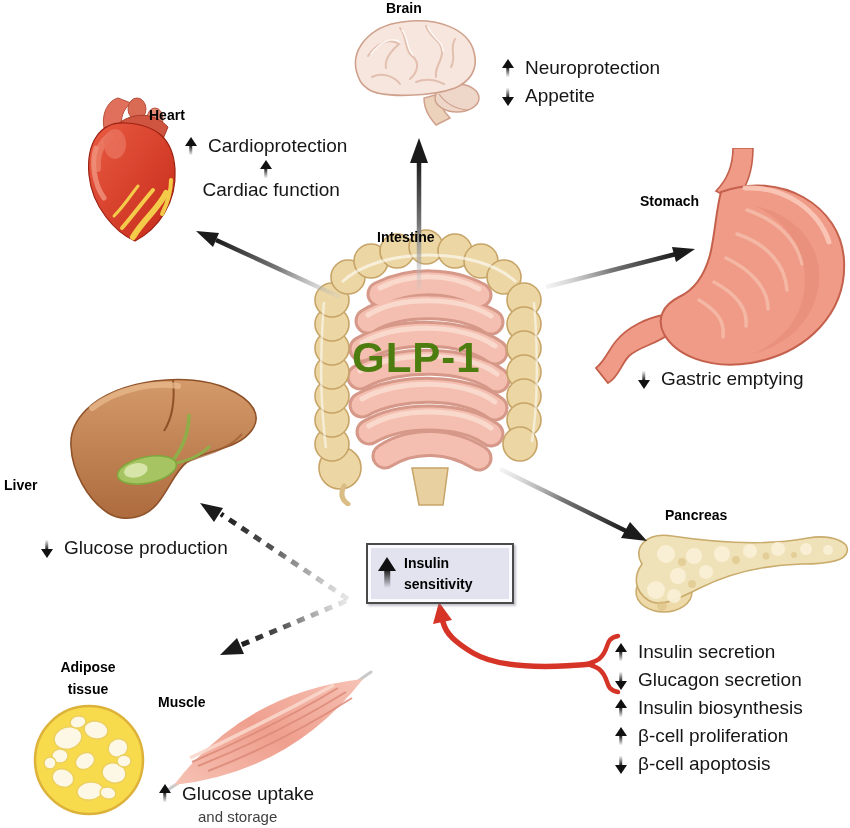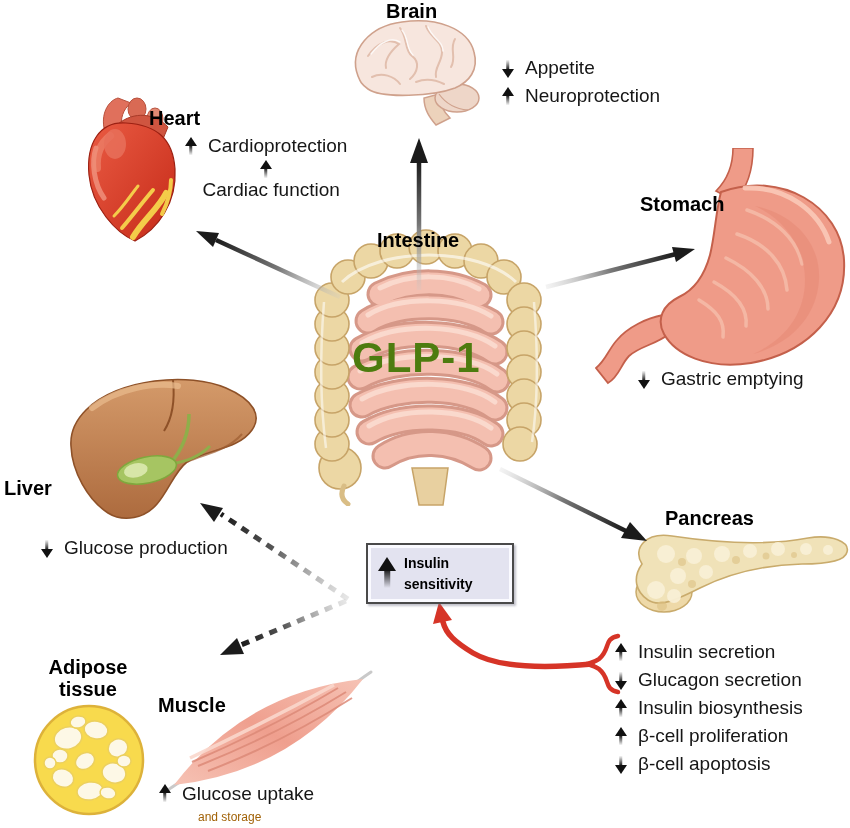--- a/index.html
+++ b/index.html
@@ -4,27 +4,27 @@
 <style>
   * { margin:0; padding:0; box-sizing:border-box; }
   html,body { background:#ffffff; }
   body { font-family:"Liberation Sans", sans-serif; color:#141414; }
   #canvas {
     position:relative; width:850px; height:828px;
     background:#ffffff; overflow:hidden;
   }
 
   
-  .organ-label { position:absolute; font-weight:bold; font-size:20px; color:#000; white-space:nowrap; z-index:6; }
+  .organ-label { position:absolute; font-weight:bold; font-size:14px; color:#000; white-space:nowrap; z-index:6; }
   .organ-label.center-lines { text-align:center; line-height:22px; white-space:normal; }
   .glp1 { position:absolute; font-weight:bold; font-size:42px; letter-spacing:1px; color:#4d7c0f; z-index:6; }
   .fx-list { position:absolute; z-index:6; }
   .fx-row { display:flex; align-items:center; white-space:nowrap; }
   .fx-text { font-size:19px; color:#161616; margin-left:11px; }
-  .fx-cont { font-size:12px; color:#a16207;text-align:center; }
+  .fx-cont { font-size:15px; color:#404040;text-align:center; }
 
   
   .fx-arrow { position:relative; display:inline-block; width:13px; height:19px; flex:0 0 auto; }
   .fx-arrow::before, .fx-arrow::after { content:""; position:absolute; left:50%; }
   .fx-arrow.dir-up::before {
     top:0; transform:translateX(-50%);
     border-left:6px solid transparent; border-right:6px solid transparent;
     border-bottom:9px solid #111;
   }
   .fx-arrow.dir-up::after {
@@ -347,26 +347,26 @@
     <g>
       <path d="M592,664 C550,668 500,669 473,653 C455,642 446,634 443,622" stroke="#d63427" stroke-width="5.5" fill="none" stroke-linecap="round"></path>
       <polygon points="439,602 452,620 433,624" fill="#d63427"></polygon>
     </g>
     <path d="M618,636 C603,639 611,649 599,659 C595,662 590,663 587,664 C590,665 595,666 599,669 C611,679 603,689 618,692" stroke="#d63427" stroke-width="4.5" fill="none" stroke-linecap="round" stroke-linejoin="round"></path>
   </svg>
 
   <div class="organ-label" style="left:386px; top:0px;">Brain</div>
   <div class="fx-list" style="left:501px; top:54px;">
     <div class="fx-row" style="height:28px;">
+      <span class="fx-arrow dir-up"></span>
+      <span class="fx-text">Neuroprotection</span>
+    </div>
+    <div class="fx-row" style="height:28px;">
       <span class="fx-arrow dir-down"></span>
       <span class="fx-text">Appetite</span>
-    </div>
-    <div class="fx-row" style="height:28px;">
-      <span class="fx-arrow dir-up"></span>
-      <span class="fx-text">Neuroprotection</span>
     </div>
   </div>
 
   <div class="organ-label" style="left:149px; top:107px;">Heart</div>
   <div class="fx-list" style="left:184px; top:132px;">
     <div class="fx-row" style="height:28px;">
       <span class="fx-arrow dir-up"></span>
       <span class="fx-text">Cardioprotection</span>
     </div>
     <div class="fx-row" style="height:28px;flex-direction:column;">

